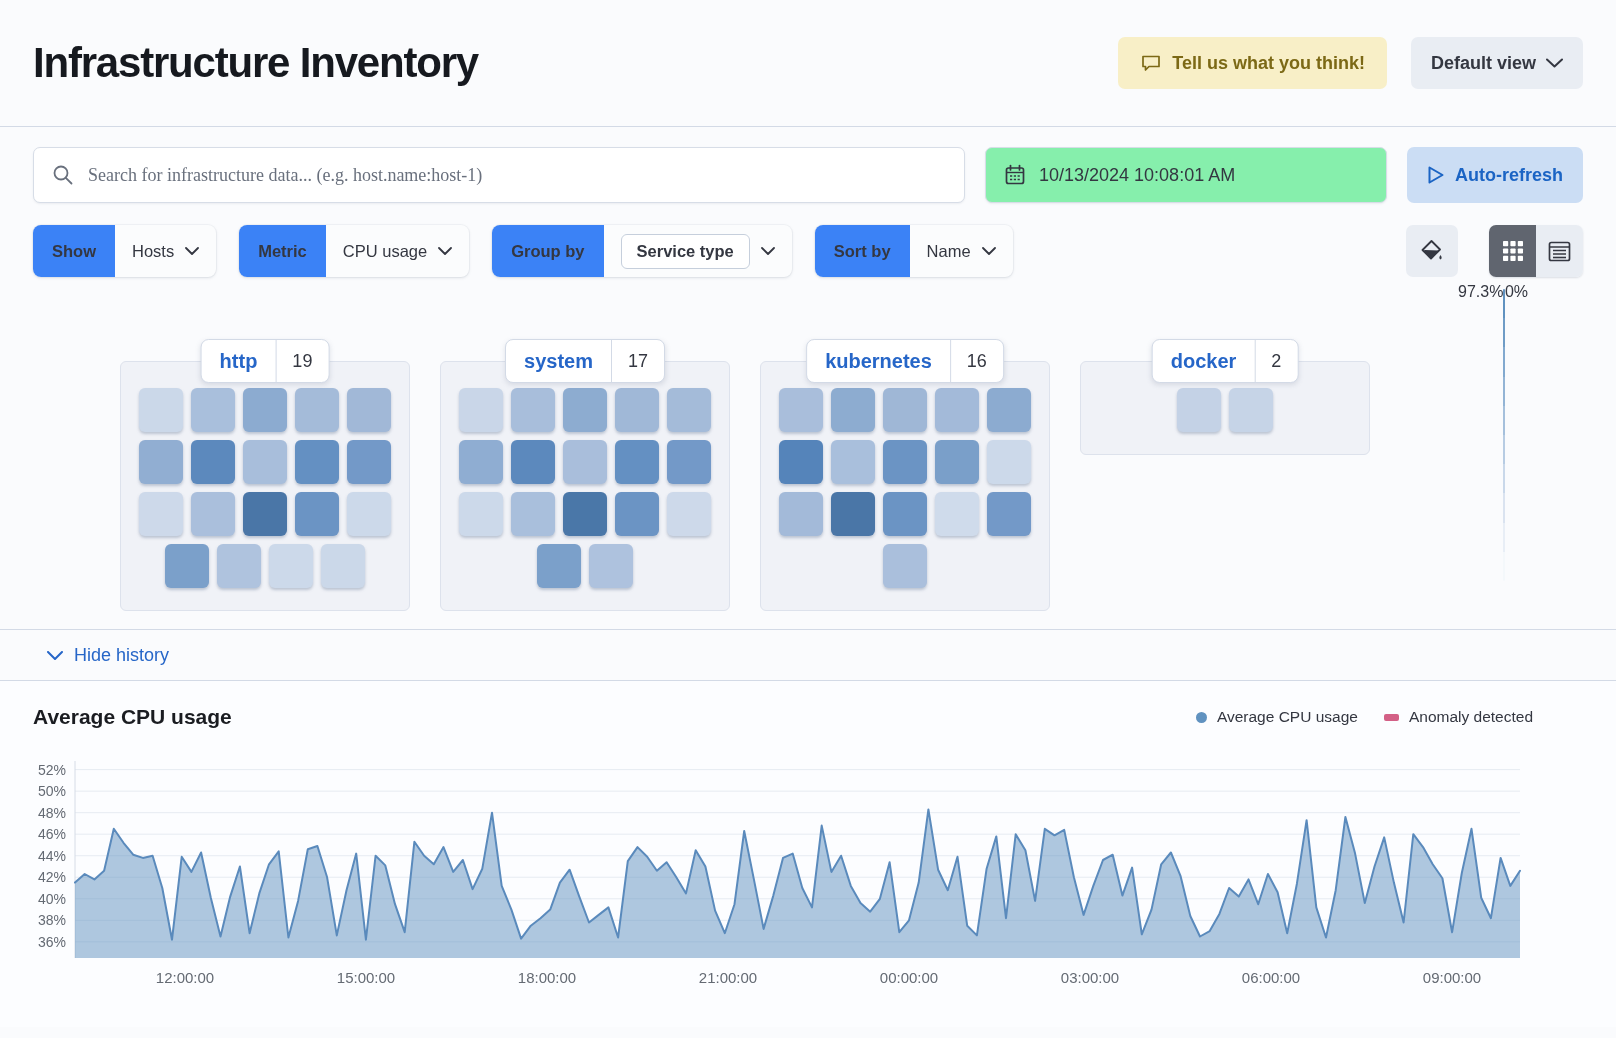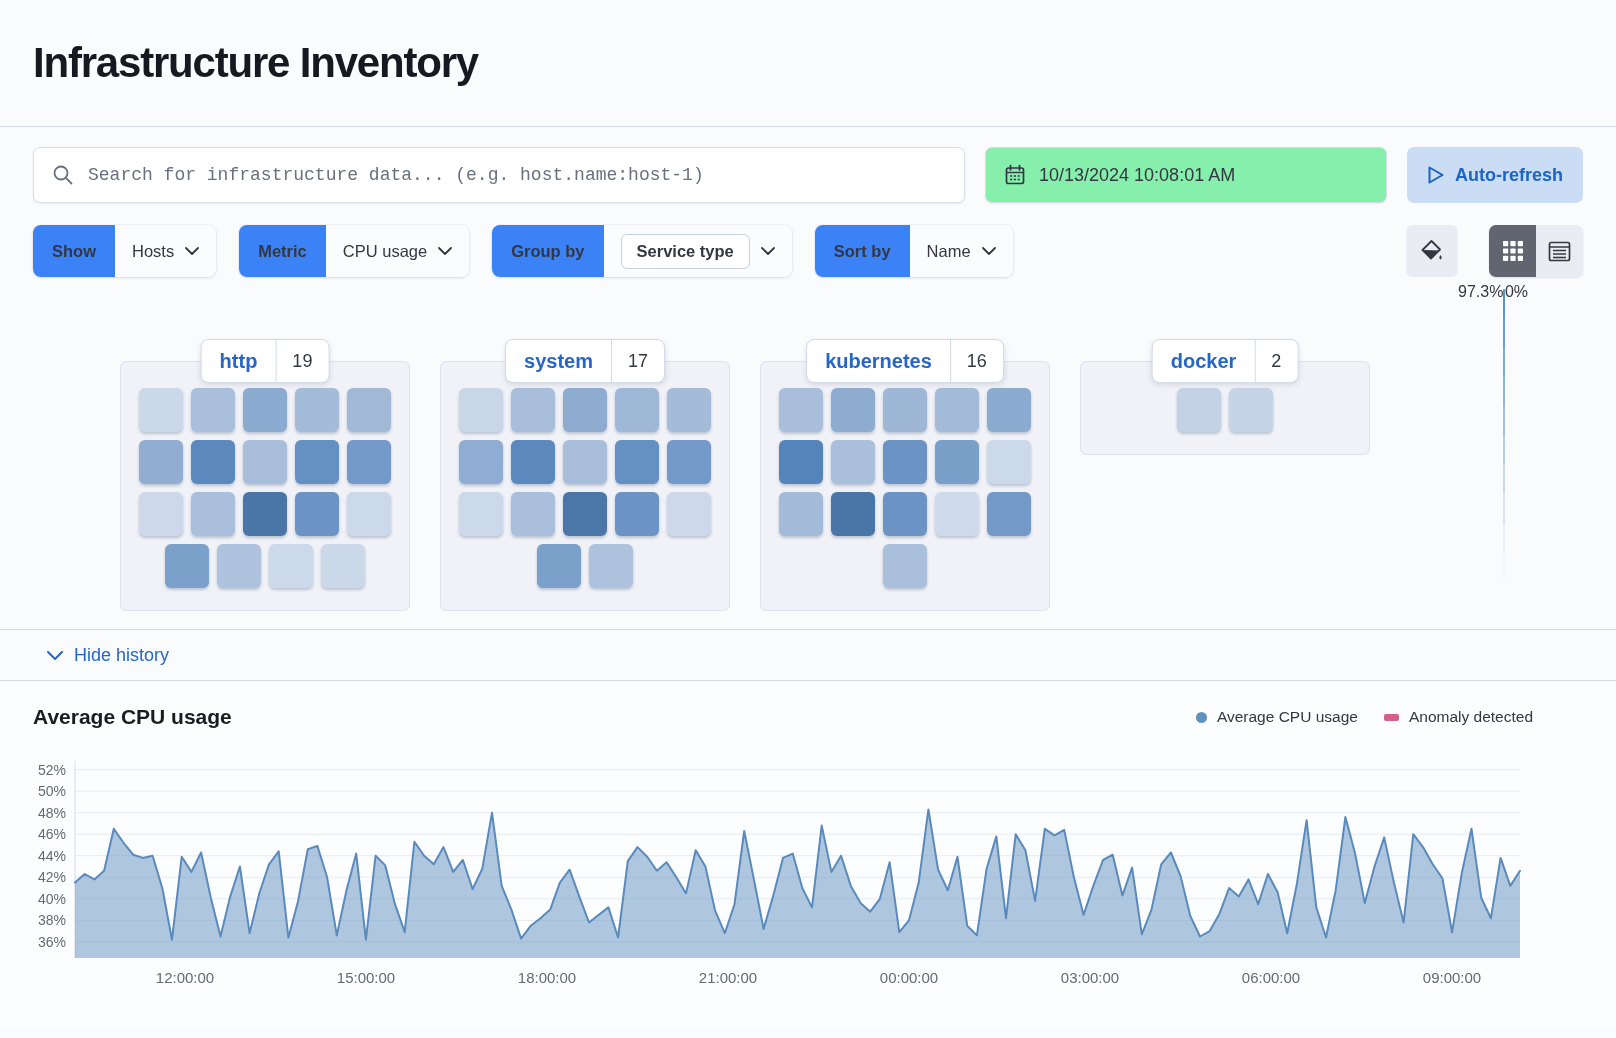--- a/index.html
+++ b/index.html
@@ -16,21 +16,21 @@
   .feedback-btn { background:#f8efc7; color:#7c6916; padding:0 22px; height:52px; }
   .view-btn { background:#e9edf3; color:#343741; padding:0 20px; height:52px; }
 
   
   .controls { padding:20px 33px 0 33px; }
   .search-row { display:flex; gap:20px; }
   .search-box { flex:1; display:flex; align-items:center; gap:14px; height:56px;
                 background:#fff; border:1px solid #d7dde7; border-radius:7px; padding:0 18px;
                 box-shadow:0 1px 2px rgba(120,130,150,.12); }
   .search-box input { border:none; outline:none; flex:1; font-size:18px; color:#343741;
-                      font-family:Liberation Mono, monospace; background:transparent; }
+                      font-family:Liberation Serif, serif; background:transparent; }
   .search-box input::placeholder { color:#69707d; }
   .date-btn { width:402px; height:56px; background:#86efac; border:1px solid #d7dde7;
               border-radius:7px; display:flex; align-items:center; gap:13px; padding:0 18px;
               font-size:18px; color:#343741; font-weight:400; cursor:pointer;
               box-shadow:0 1px 2px rgba(120,130,150,.12); font-family:inherit; }
   .refresh-btn { width:176px; height:56px; justify-content:center; background:#cbddf4; color:#1b64c4; }
 
   
   .filter-row { display:flex; align-items:center; margin-top:22px; }
   .fgroup { display:inline-flex; align-items:stretch; height:52px; background:#fbfcfd;
@@ -94,20 +94,34 @@
   .legend-rect { width:15px; height:7px; border-radius:2px; }
   #history-chart { display:block; margin-top:2px; }
   .ytick { font-size:14px; fill:#646a73; font-family:"Liberation Sans",sans-serif; }
   .xtick { font-size:15px; fill:#646a73; font-family:"Liberation Sans",sans-serif; }
 </style>
 </head>
 <body>
 
 <div class="header">
   <h1 class="page-title">Infrastructure Inventory</h1>
+  <div class="header-right">
+    <button class="btn feedback-btn">
+      <svg width="22" height="22" viewBox="0 0 22 22">
+        <path d="M3 4.5 h16 v10 h-10 l-3.5 3.5 v-3.5 h-2.5 z" fill="none" stroke="#7c6916" stroke-width="1.7" stroke-linejoin="round"></path>
+      </svg>
+      <span>Tell us what you think!</span>
+    </button>
+    <button class="btn view-btn">
+      <span>Default view</span>
+      <svg width="17" height="10" viewBox="0 0 17 10">
+        <polyline points="1,1.5 8.5,8.5 16,1.5" fill="none" stroke="#343741" stroke-width="2" stroke-linecap="round" stroke-linejoin="round"></polyline>
+      </svg>
+    </button>
+  </div>
 </div>
 
 <div class="controls">
   <div class="search-row">
     <div class="search-box">
       <svg width="22" height="22" viewBox="0 0 22 22">
         <circle cx="9" cy="9" r="6.5" fill="none" stroke="#69707d" stroke-width="1.8"></circle>
         <line x1="13.8" y1="13.8" x2="19.5" y2="19.5" stroke="#69707d" stroke-width="1.8" stroke-linecap="round"></line>
       </svg>
       <input type="text" placeholder="Search for infrastructure data... (e.g. host.name:host-1)" style="">

